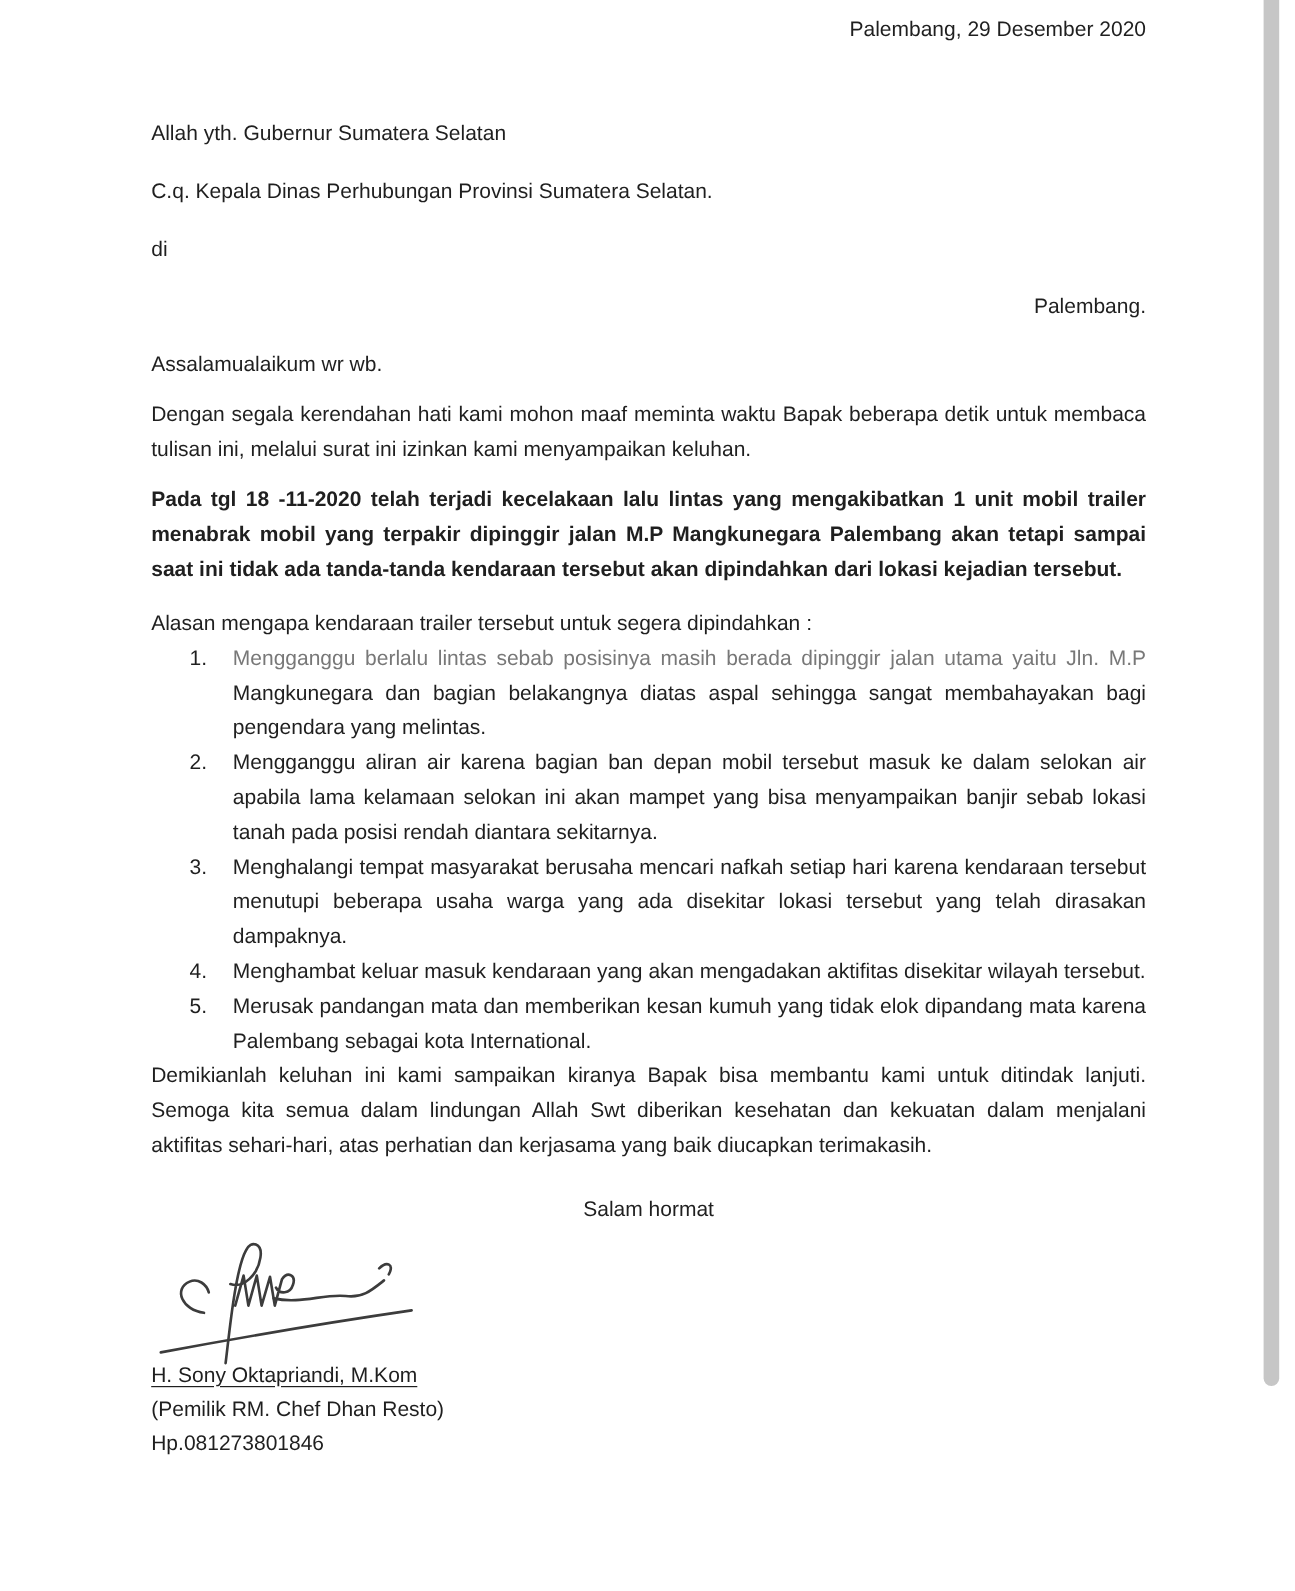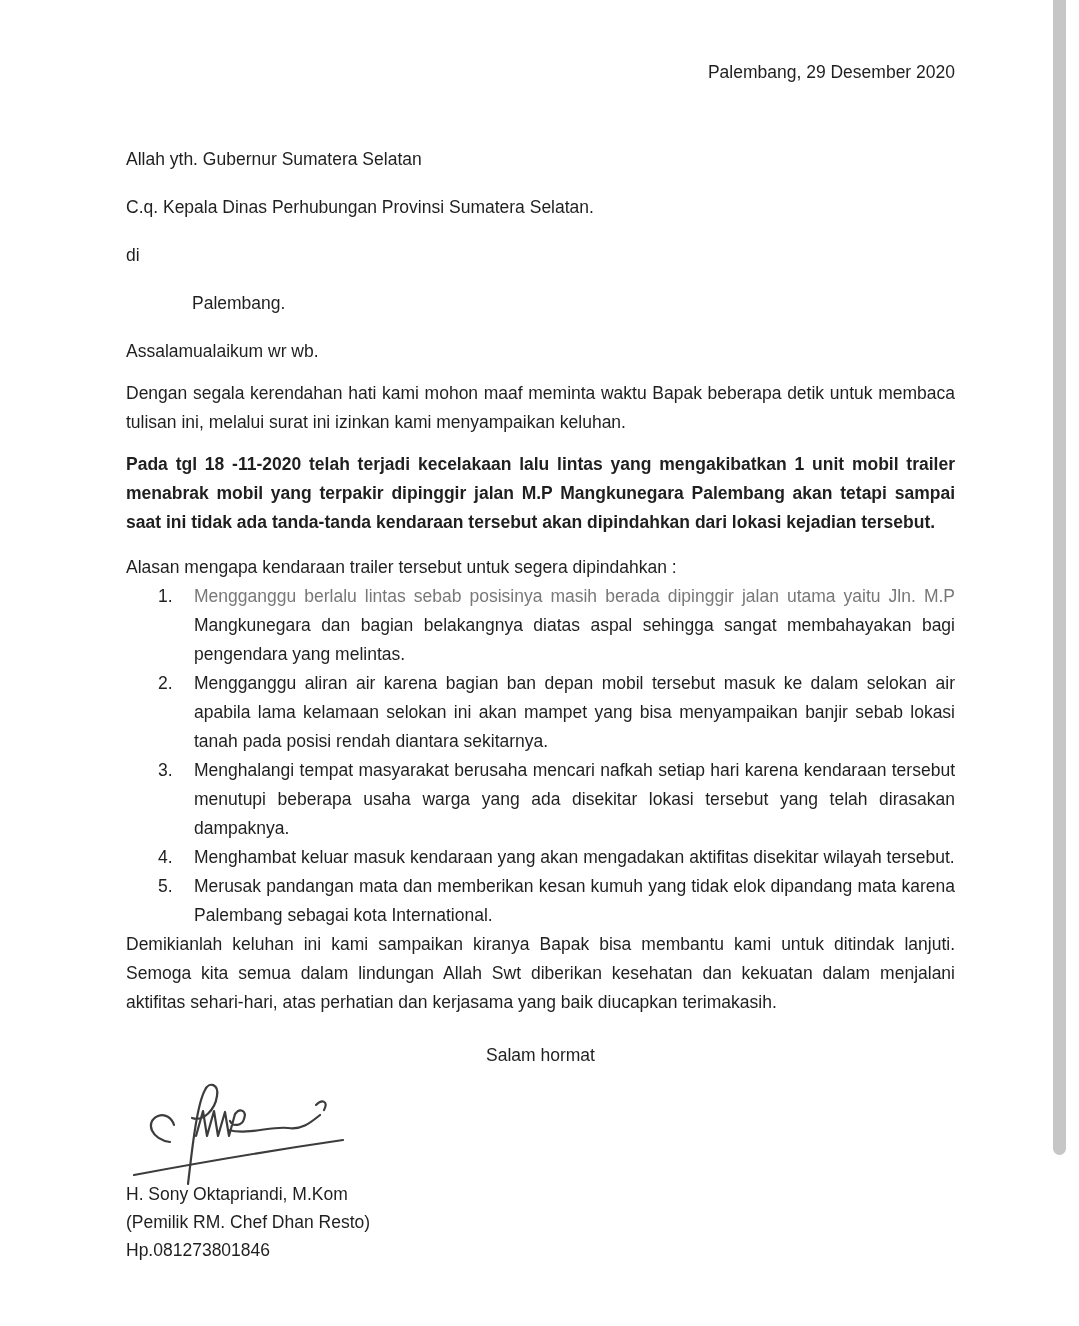--- a/index.html
+++ b/index.html
@@ -15,24 +15,23 @@
     position: relative;
     width: 100%;
     height: 100%;
     padding: 10px 124px 0 126px;
     font-size: 17.5px;
     line-height: 29px;
   }
   .date-line {
     text-align: right;
     margin-bottom: 58px;
-    margin-top: 48px;
   }
   .r-line { margin-bottom: 19px; }
-  .indented { padding-left: 66px; }
+  .indented { padding-left: 66px; text-align: right; }
   .s-line { margin-bottom: 13px; }
   .para {
     text-align: justify;
     margin-bottom: 13px;
   }
   .para-incident { margin-bottom: 16px; font-weight: bold; }
   .reasons-intro { }
   .reason-list { margin-left: 32px; }
   .reason-item { display: flex; }
   .reason-item .num {
@@ -44,20 +43,21 @@
   }
   
   .reason-item:first-child .txt::first-line { color: #787878; }
   .closing { margin-bottom: 0; }
   .signoff { margin-top: 24px; text-align: center; }
   .signature-svg {
     display: block;
     margin: 8px 0 -8px 2px;
   }
   .sig-name {
+    text-decoration: underline;
     text-underline-offset: 3px;
     line-height: 28px;
   }
   .sig-title, .sig-phone { line-height: 28px; }
   .scrollbar-thumb {
     position: absolute;
     top: 0;
     left: 1053px;
     width: 13px;
     height: 1155px;

